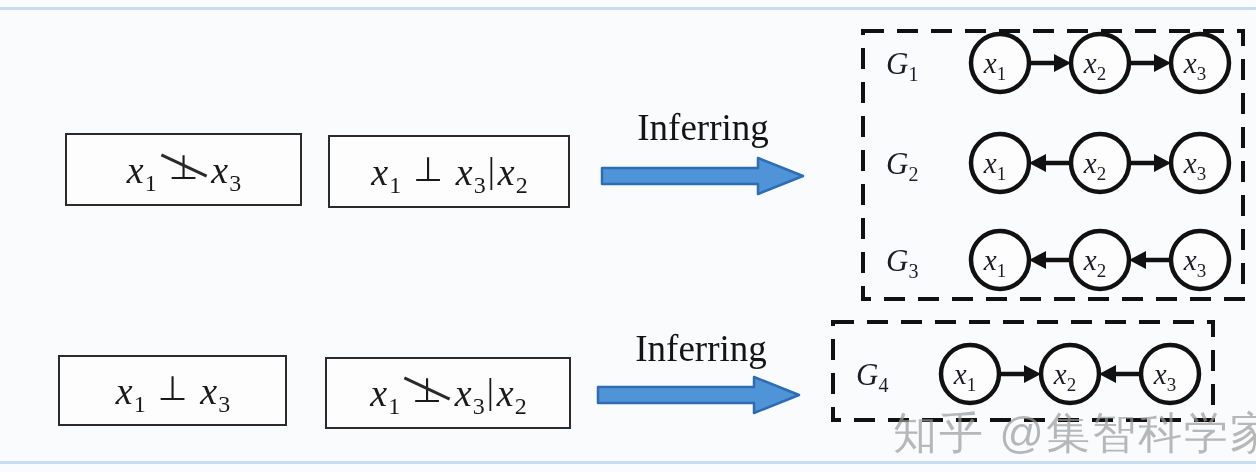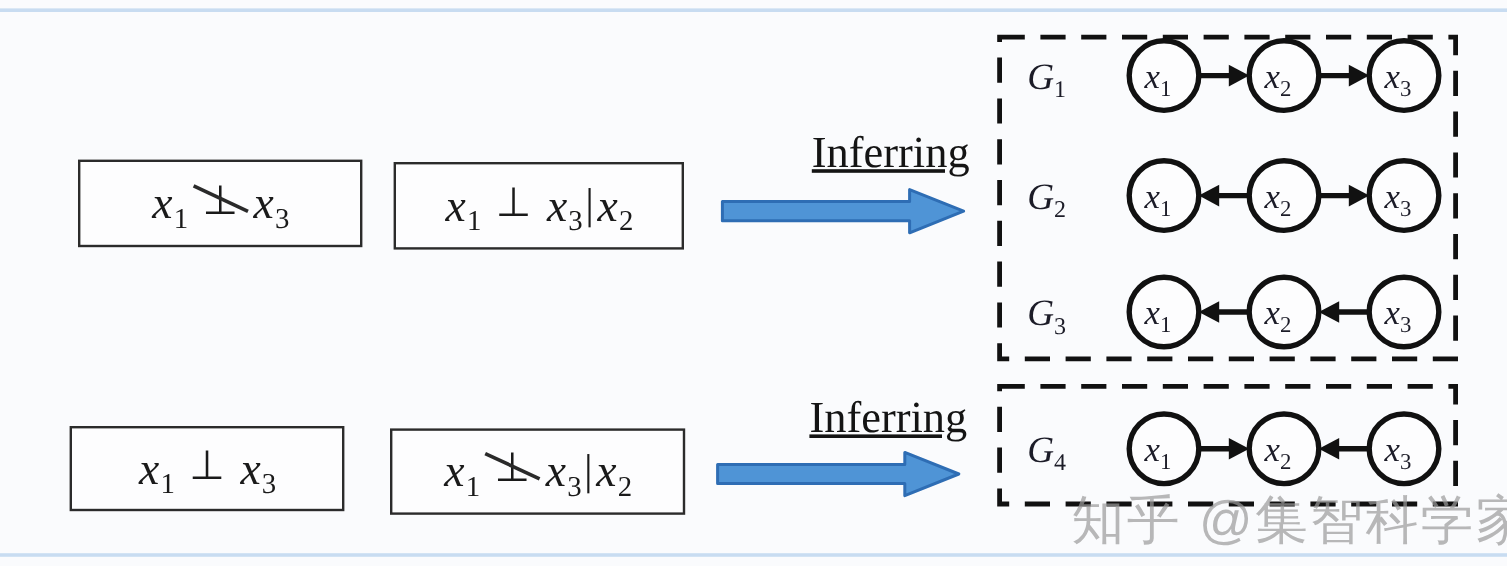--- a/index.html
+++ b/index.html
@@ -30,22 +30,22 @@
   .mop{position:relative;margin:0 13px;font-size:34px;top:-2px;}
   .mop .slash{display:none;}
   .mop.negated .slash{
     display:block;position:absolute;left:-10px;top:13px;width:50px;height:0;
     border-top:3px solid #2a2a2a;transform:rotate(25deg);
   }
   .mbar{margin:0 3px;font-size:36px;position:relative;top:-2px;}
 
   
   .inferring-label{
-    position:absolute;width:210px;text-align:right;
-    font-size:37px;color:#141414;white-space:nowrap;text-decoration:underline;
+    position:absolute;width:210px;text-align:center;
+    font-size:37px;color:#141414;white-space:nowrap;
   }
   .block-arrow{position:absolute;}
 
   
   .graph-box{position:absolute;}
 
   
   .watermark{
     position:absolute;left:893px;top:404px;white-space:nowrap;
     font-family:"Liberation Sans",sans-serif;font-size:44px;letter-spacing:2px;
@@ -91,21 +91,21 @@
   <div class="inferring-label" style="left:598px;top:106px">Inferring</div>
   <svg class="block-arrow" style="left:600px;top:155px" width="206" height="42" viewBox="0 0 206 42">
     <polygon points="2,13 158,13 158,3 203,21 158,39 158,29 2,29" fill="var(--arrow-fill)" stroke="var(--arrow-stroke)" stroke-width="2.5" stroke-linejoin="round"></polygon>
   </svg>
 
   <div class="inferring-label" style="left:596px;top:327px">Inferring</div>
   <svg class="block-arrow" style="left:596px;top:374px" width="206" height="42" viewBox="0 0 206 42">
     <polygon points="2,13 158,13 158,3 203,21 158,39 158,29 2,29" fill="var(--arrow-fill)" stroke="var(--arrow-stroke)" stroke-width="2.5" stroke-linejoin="round"></polygon>
   </svg>
 
-  <div class="graph-box" style="left:830px;top:28px"><svg width="386" height="274" viewBox="0 0 386 274">
+  <div class="graph-box" style="left:860px;top:28px"><svg width="386" height="274" viewBox="0 0 386 274">
         <rect x="3" y="3" width="380" height="268" fill="none" stroke="var(--ink)" stroke-width="4" stroke-dasharray="21 13"></rect>
         <text x="26" y="46" font-size="31" style="font-family:'Liberation Serif',serif;font-style:italic" fill="#1c1c28">G<tspan dy="7" font-size="20" style="font-style:normal">1</tspan></text>
         <line x1="169" y1="35" x2="197" y2="35" stroke="var(--ink)" stroke-width="4.5"></line>
         <polygon points="194,26 194,44 211,35" fill="var(--ink)"></polygon>
         <line x1="269" y1="35" x2="297" y2="35" stroke="var(--ink)" stroke-width="4.5"></line>
         <polygon points="294,26 294,44 311,35" fill="var(--ink)"></polygon>
         <circle cx="140" cy="35" r="29" fill="#fdfdfe" stroke="var(--ink)" stroke-width="4.5"></circle>
         <text x="135" y="45" font-size="29" text-anchor="middle" style="font-family:'Liberation Serif',serif;font-style:italic" fill="#1c1c28">x<tspan dy="7" font-size="19" style="font-style:normal">1</tspan></text>
         <circle cx="240" cy="35" r="29" fill="#fdfdfe" stroke="var(--ink)" stroke-width="4.5"></circle>
         <text x="235" y="45" font-size="29" text-anchor="middle" style="font-family:'Liberation Serif',serif;font-style:italic" fill="#1c1c28">x<tspan dy="7" font-size="19" style="font-style:normal">2</tspan></text>

